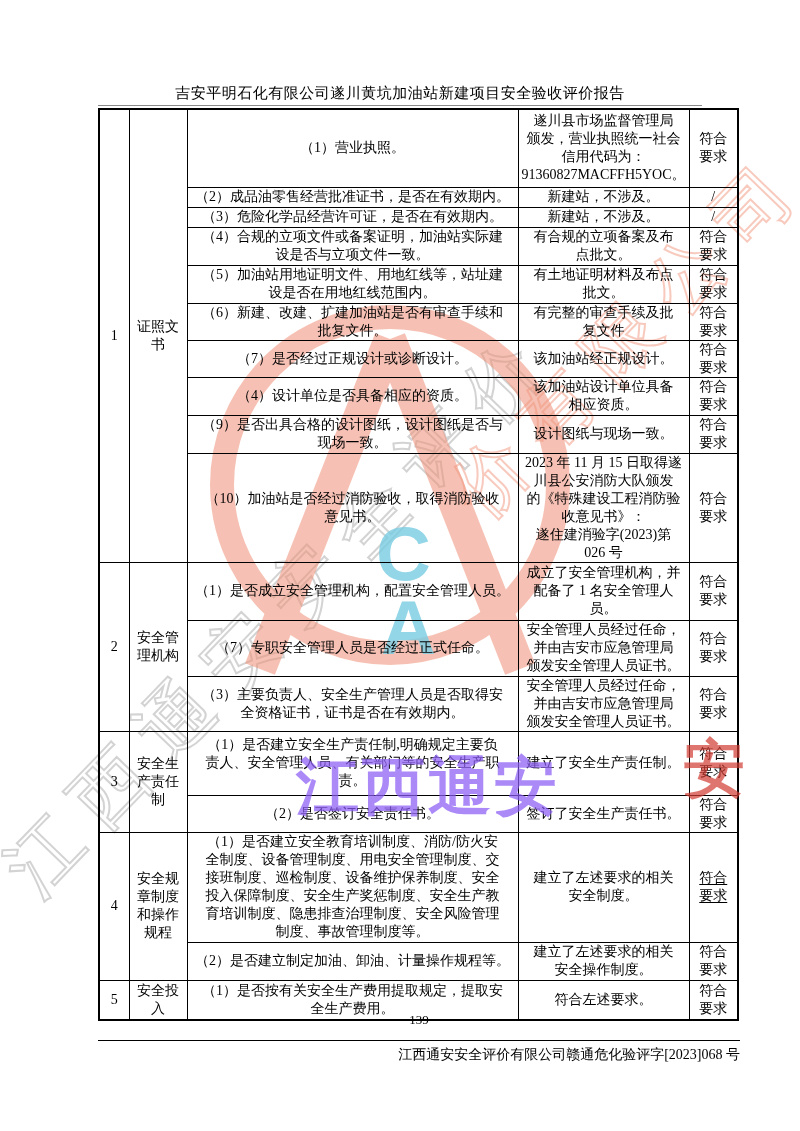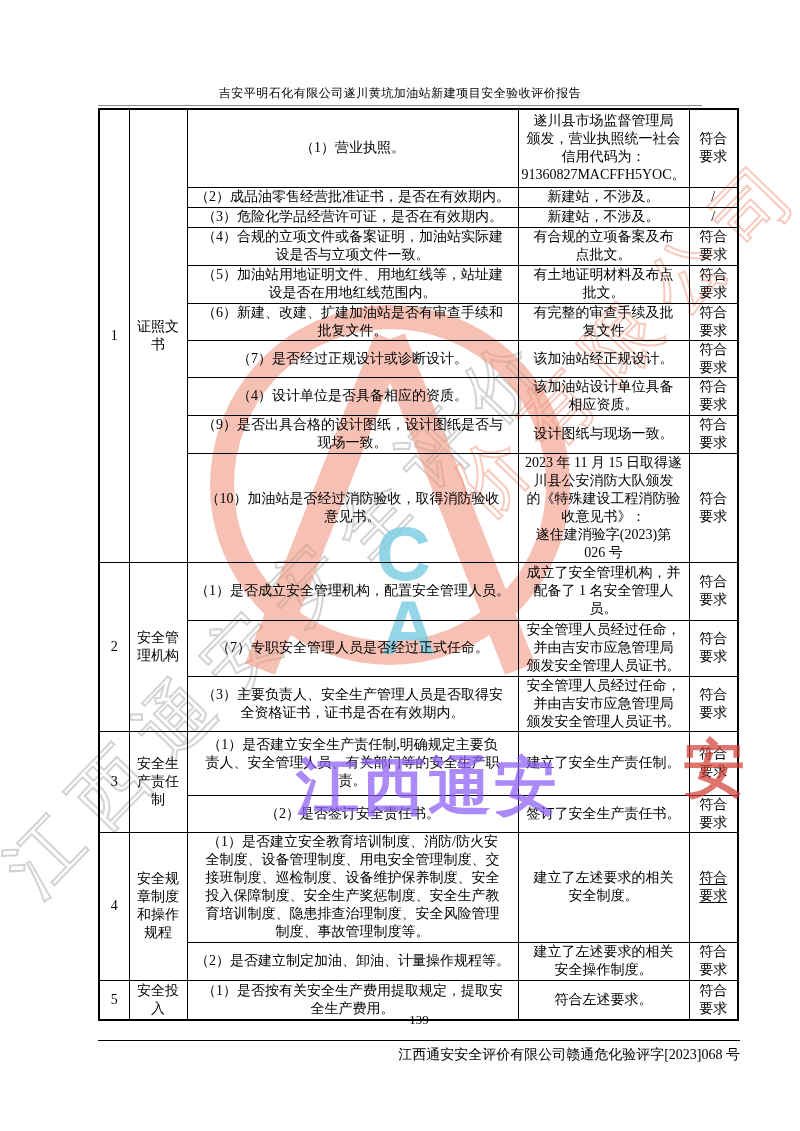--- a/index.html
+++ b/index.html
@@ -36,21 +36,21 @@
   }
   .red-stamp-extra{
     position:absolute;left:683px;top:735px;font-size:62px;line-height:1.1;
     font-weight:bold;color:#d23a31;opacity:.7;mix-blend-mode:multiply;
   }
 
   
   .content{position:relative;z-index:1;}
   .doc-title{
     padding-top:84px;margin:0 60px;text-align:center;
-    font-size:12px;line-height:18px;letter-spacing:.5px;
+    font-size:15px;line-height:18px;letter-spacing:.5px;
   }
   .header-rule{margin:3px 98px 0 98px;border-top:1px solid #8a8a8a;height:0;}
 
   table.eval{
     margin:2px 0 0 98px;width:639px;border-collapse:collapse;table-layout:fixed;
     border:2px solid #000;
   }
   table.eval td{
     border:1px solid #000;font-size:14px;line-height:18px;
     padding:0 2px;text-align:center;vertical-align:middle;

